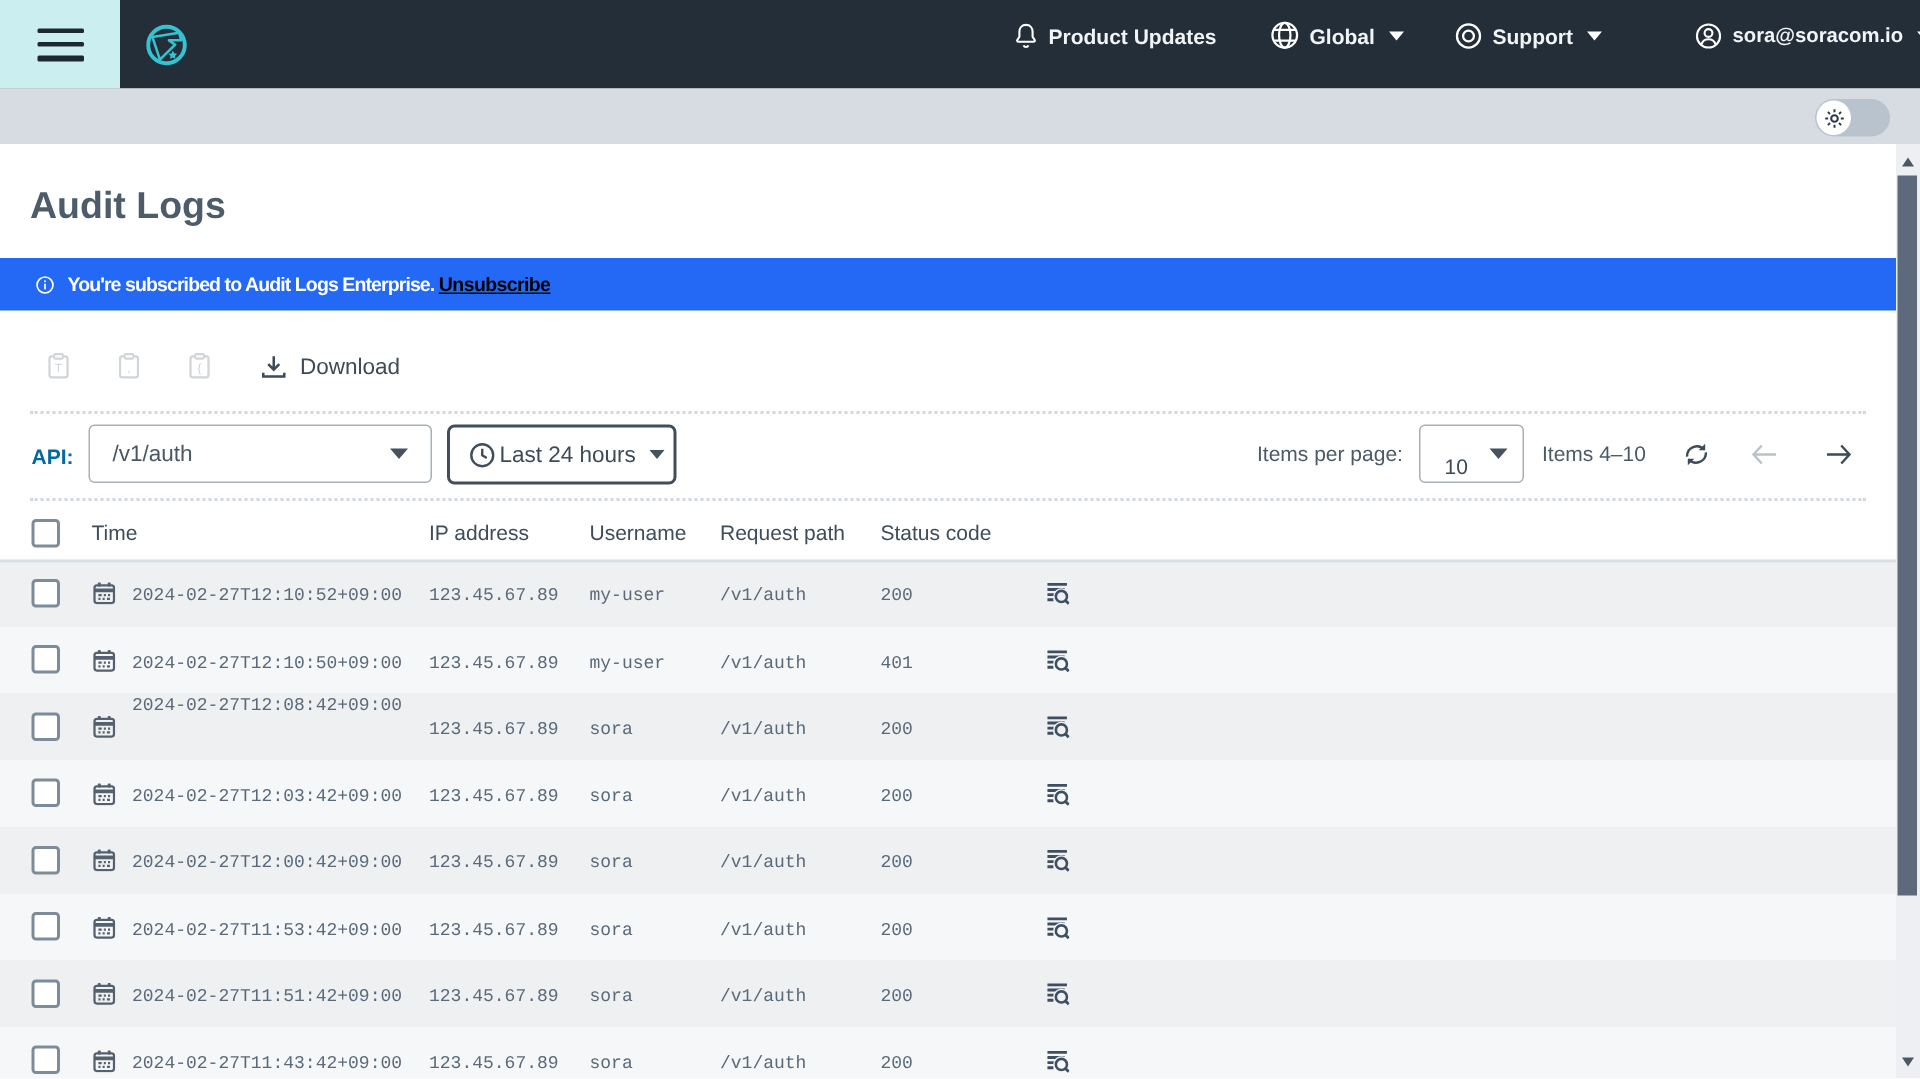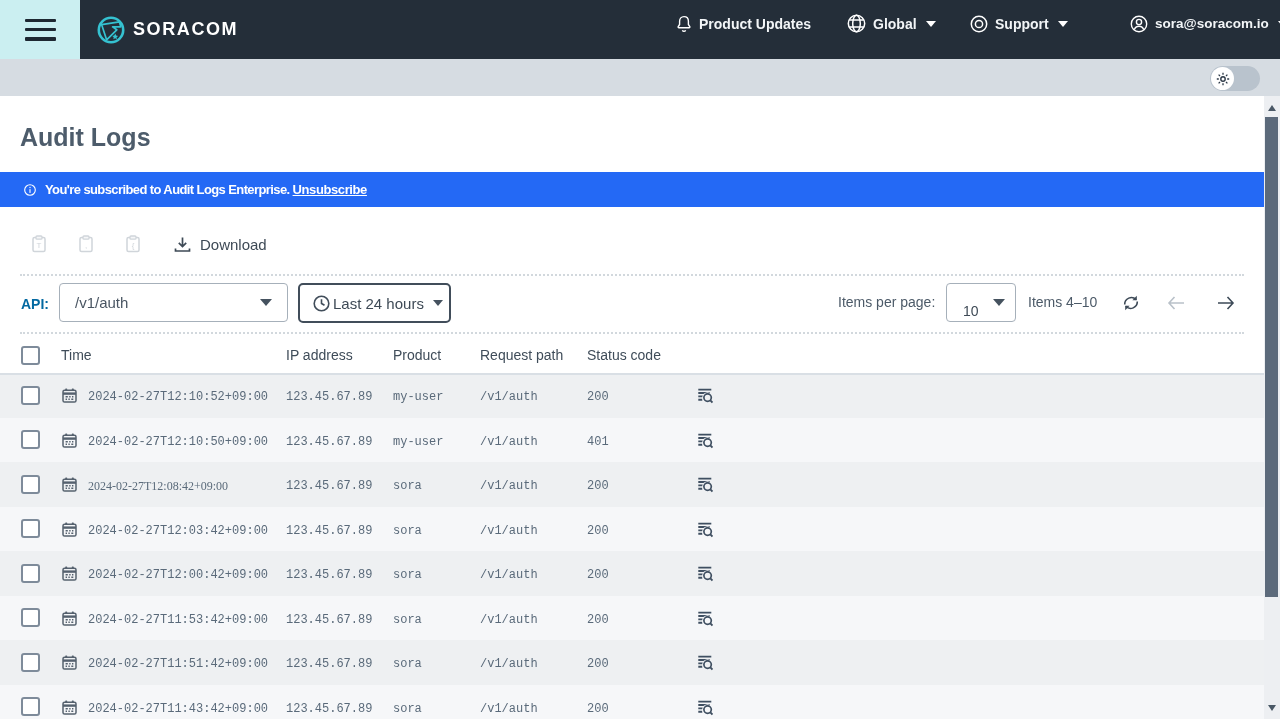--- a/index.html
+++ b/index.html
@@ -20,21 +20,21 @@
 .caret { width:0; height:0; border-left:5.5px solid transparent; border-right:5.5px solid transparent; border-top:6.5px solid #fff; margin-left:9px; }
 
 
 .crumb { position:absolute; left:0; top:59px; width:1280px; height:37px; background:#d6dce2; }
 .crumbin { position:absolute; left:22px; top:2.5px; height:37px; display:flex; align-items:center; color:#2d3945; font-size:14px; }
 .toggle { position:absolute; right:20px; top:7px; width:50px; height:25px; background:#b9c3cd; border-radius:13px; }
 .toggle .knob { position:absolute; left:1px; top:1px; width:23px; height:23px; background:#fff; border-radius:50%; display:flex; align-items:center; justify-content:center; }
 .title { position:absolute; left:20px; top:123px; font-size:25px; font-weight:bold; color:#4d5c6b; }
 .banner { position:absolute; left:0; top:172px; width:1264px; height:35px; background:#2469f5; color:#fff; font-size:13px; font-weight:bold; display:flex; align-items:center; }
 .banner svg { margin-left:24px; margin-right:9px; }
-.banner a { color:#ffffff; }
+.banner a { color:#000000; }
 .toolbar-ic { position:absolute; top:235px; }
 .dl { position:absolute; left:174px; top:227px; height:34px; display:flex; align-items:center; color:#3e4a56; font-size:15px; }
 .dotline { position:absolute; left:20px; width:1224px; border-top:2px dotted #d2d8dd; }
 
 
 .lbl { position:absolute; color:#0369a1; font-size:14px; font-weight:bold; }
 .sel { position:absolute; background:#fff; border:1px solid #a6b0ba; border-radius:4px; display:flex; align-items:center; }
 .tri { width:0; height:0; border-left:6px solid transparent; border-right:6px solid transparent; border-top:7px solid #45525f; }
 .sel .tri { margin-left:auto; }
 .timebtn { position:absolute; left:298px; top:283px; width:153px; height:40px; border:2px solid #414d5a; border-radius:5px; display:flex; align-items:center; color:#3e4a56; font-size:15px; }
@@ -61,21 +61,20 @@
   <div class="hamb">
       <span></span>
       <span></span>
       <span></span>
     </div>
   <svg class="abs" style="left:97px;top:16px" width="28" height="28" viewBox="0 0 28 28">
     <circle cx="14" cy="14" r="12.2" fill="none" stroke="#35c2d1" stroke-width="2.6"></circle>
     <path d="M4.6 8.6 L22.4 5.8 L23.8 10.8 L15.6 10.9 L19.8 13.8 L9.6 23.8 Z" fill="none" stroke="#35c2d1" stroke-width="1.7" stroke-linejoin="round"></path>
     <path d="M18.3 17.6 l.8 1.9 2 .4 -1.5 1.4 .3 2 -1.7 -1 -1.8 1 .3 -2 -1.4 -1.4 2 -.3 z" fill="#35c2d1"></path>
   </svg>
-  <div class="wordmark">SORACOM</div>
 
   <div class="navitem" style="left:676px">
     <svg width="16" height="18" viewBox="0 0 16 18">
         <path d="M8 1.6c-2.7 0-4.4 2-4.4 4.6v3.3L2.2 11.7c-.3.5.1 1.1.7 1.1h10.2c.6 0 1-.6.7-1.1l-1.4-2.2V6.2c0-2.6-1.7-4.6-4.4-4.6z" fill="none" stroke="#fff" stroke-width="1.4" stroke-linejoin="round"></path>
         <path d="M6.4 15.2a1.7 1.7 0 0 0 3.2 0" fill="none" stroke="#fff" stroke-width="1.4"></path>
       </svg>
     <span>Product Updates</span>
   </div>
 
   <div class="navitem" style="left:847px">
@@ -186,21 +185,21 @@
 <svg class="abs" style="left:1167px; top:295px" width="18" height="16" viewBox="0 0 18 16">
     <path d="M17 8H2M7.5 2L2 8l5.5 6" fill="none" stroke="#b9c1c9" stroke-width="1.6"></path>
   </svg>
 <svg class="abs" style="left:1217px; top:295px" width="18" height="16" viewBox="0 0 18 16">
     <path d="M1 8h15M10.5 2L16 8l-5.5 6" fill="none" stroke="#3d4a57" stroke-width="1.6"></path>
   </svg>
 
 <div class="cb" style="top:345.5px"></div>
 <div class="th" style="left:61px">Time</div>
 <div class="th" style="left:286px">IP address</div>
-<div class="th" style="left:393px">Product</div>
+<div class="th" style="left:393px">Username</div>
 <div class="th" style="left:480px">Request path</div>
 <div class="th" style="left:587px">Status code</div>
 
 <div style="position:absolute;left:0;top:373px;width:1264px;height:1.5px;background:#d9dfe5;z-index:3"></div>
 <div id="rows">
     <div class="row g" style="top:373px">
       <div class="cb" style="top:12.75px"></div>
       <svg class="abs" style="left:62px;top:15px" width="15" height="15" viewBox="0 0 15 15">
         <rect x="1" y="2.2" width="13" height="11.8" rx="1.6" fill="none" stroke="#55616e" stroke-width="1.5"></rect>
         <path d="M1 5.6h13" stroke="#55616e" stroke-width="2.4"></path>
@@ -243,21 +242,21 @@
     </div>
     <div class="row g" style="top:462px">
       <div class="cb" style="top:12.75px"></div>
       <svg class="abs" style="left:62px;top:15px" width="15" height="15" viewBox="0 0 15 15">
         <rect x="1" y="2.2" width="13" height="11.8" rx="1.6" fill="none" stroke="#55616e" stroke-width="1.5"></rect>
         <path d="M1 5.6h13" stroke="#55616e" stroke-width="2.4"></path>
         <rect x="3.2" y="0.4" width="2" height="2.6" rx="0.6" fill="#55616e"></rect>
         <rect x="9.8" y="0.4" width="2" height="2.6" rx="0.6" fill="#55616e"></rect>
         <path d="M3.6 8.8h2.2M7.2 8.8h1.4M10 8.8h1.4M3.6 11.3h1.4M6.4 11.3h1.4M9.3 11.3h2" stroke="#55616e" stroke-width="1.5"></path>
       </svg>
-      <div class="mono" style="left:88px; top:17px;font-family:Liberation Serif, serif;">2024-02-27T12:08:42+09:00</div>
+      <div class="mono" style="left:88px; top:1px;">2024-02-27T12:08:42+09:00</div>
       <div class="mono" style="left:286px; top:17px;">123.45.67.89</div>
       <div class="mono" style="left:393px; top:17px;">sora</div>
       <div class="mono" style="left:480px; top:17px;">/v1/auth</div>
       <div class="mono" style="left:587px; top:17px;">200</div>
       <svg class="abs" style="left:698px;top:15px" width="15" height="16" viewBox="0 0 15 16">
         <path d="M0.3 1.6h13M0.3 5h11.5M0.3 8.4h5M0.3 11.8h4" stroke="#3f4f61" stroke-width="1.9" fill="none"></path>
         <circle cx="9.6" cy="9.6" r="4.8" fill="none" stroke="#eef0f2" stroke-width="1.3"></circle>
         <circle cx="9.6" cy="9.6" r="3.7" fill="none" stroke="#3f4f61" stroke-width="1.7"></circle>
         <path d="M12.3 12.3l2.2 2.2" stroke="#3f4f61" stroke-width="1.9"></path>
       </svg>

